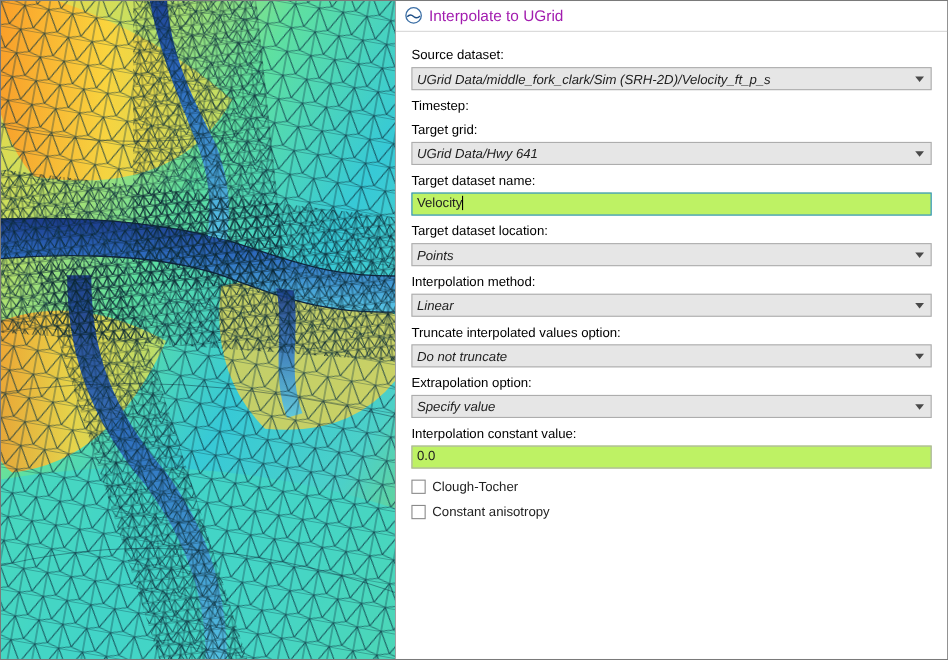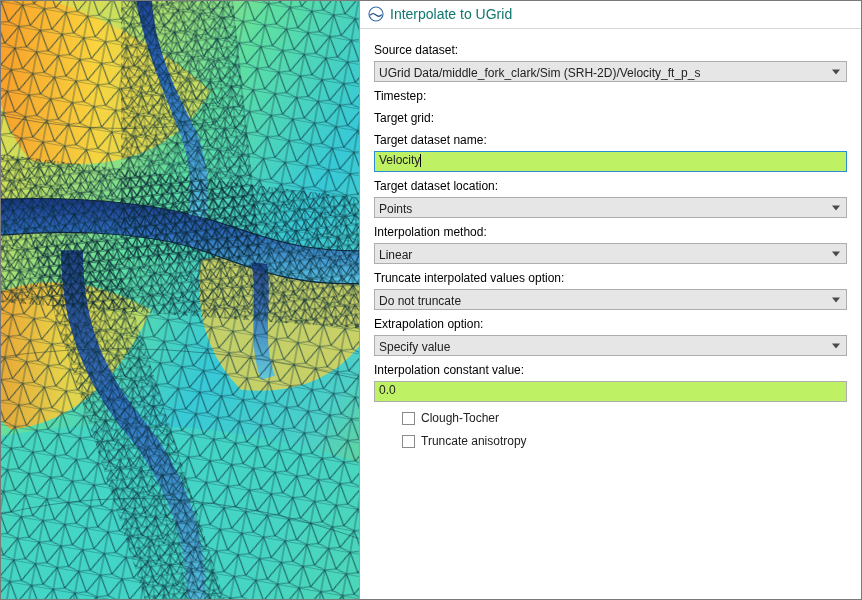--- a/index.html
+++ b/index.html
@@ -34,21 +34,21 @@
     display: flex;
     flex-direction: column;
   }
   .dialog-header {
     display: flex;
     align-items: center;
     gap: 6px;
     padding: 5px 0 6px 8px;
     border-bottom: 1px solid #d8d8d8;
     font-size: 14px;
-    color: #0f766e;
+    color: #a21caf;
   }
   .dialog-header .icon {
     width: 16px; height: 16px;
     display: inline-flex; align-items:center; justify-content:center;
   }
   .dialog-body {
     padding: 10px 14px 14px 14px;
     display: flex;
     flex-direction: column;
     gap: 3px;
@@ -64,22 +64,23 @@
     height: 21px;
     font-family: inherit;
     font-size: 12px;
     padding: 1px 18px 1px 4px;
     border: 1px solid #adadad;
     background: #e6e6e6;
     color: #222;
     position: relative;
   }
   .select {
-    display:flex; align-items:flex-end;
+    display:flex; align-items:center;
     cursor: default;
+    font-style: italic;
   }
   .select::after {
     content: "";
     position: absolute;
     right: 6px; top: 50%;
     width: 0; height: 0;
     border-left: 4px solid transparent;
     border-right: 4px solid transparent;
     border-top: 5px solid #4a4a4a;
     transform: translateY(-50%);
@@ -99,21 +100,20 @@
     vertical-align: middle;
     animation: blink 1s step-end infinite;
   }
   @keyframes blink { 50% { opacity:0; } }
 
   .check-row {
     display:flex; align-items:center; gap:6px;
     margin-top: 6px;
     font-size: 12px;
     color:#222;
-    margin-left:28px;
   }
   .checkbox {
     width: 13px; height:13px;
     border:1px solid #8a8a8a;
     background:#fff;
   }
 </style>
 </head>
 <body>
 
@@ -193,20 +193,23 @@
     <div class="dialog-body">
 
       <div class="field-label">Source dataset:</div>
       <div class="select">
         <span>UGrid Data/middle_fork_clark/Sim (SRH-2D)/Velocity_ft_p_s</span>
       </div>
 
       <div class="field-label">Timestep:</div>
 
       <div class="field-label">Target grid:</div>
+      <div class="select">
+        <span>UGrid Data/Hwy 641</span>
+      </div>
 
       <div class="field-label">Target dataset name:</div>
       <div class="text-input focused">
         <span>Velocity</span><span class="caret"></span>
       </div>
 
       <div class="field-label">Target dataset location:</div>
       <div class="select">
         <span>Points</span>
       </div>
@@ -230,19 +233,19 @@
       <div class="text-input">
         <span>0.0</span>
       </div>
 
       <div class="check-row">
         <span class="checkbox"></span>
         <span>Clough-Tocher</span>
       </div>
       <div class="check-row">
         <span class="checkbox"></span>
-        <span>Truncate anisotropy</span>
+        <span>Constant anisotropy</span>
       </div>
 
     </div>
   </div>
 
 </div>
 
 </body></html>

